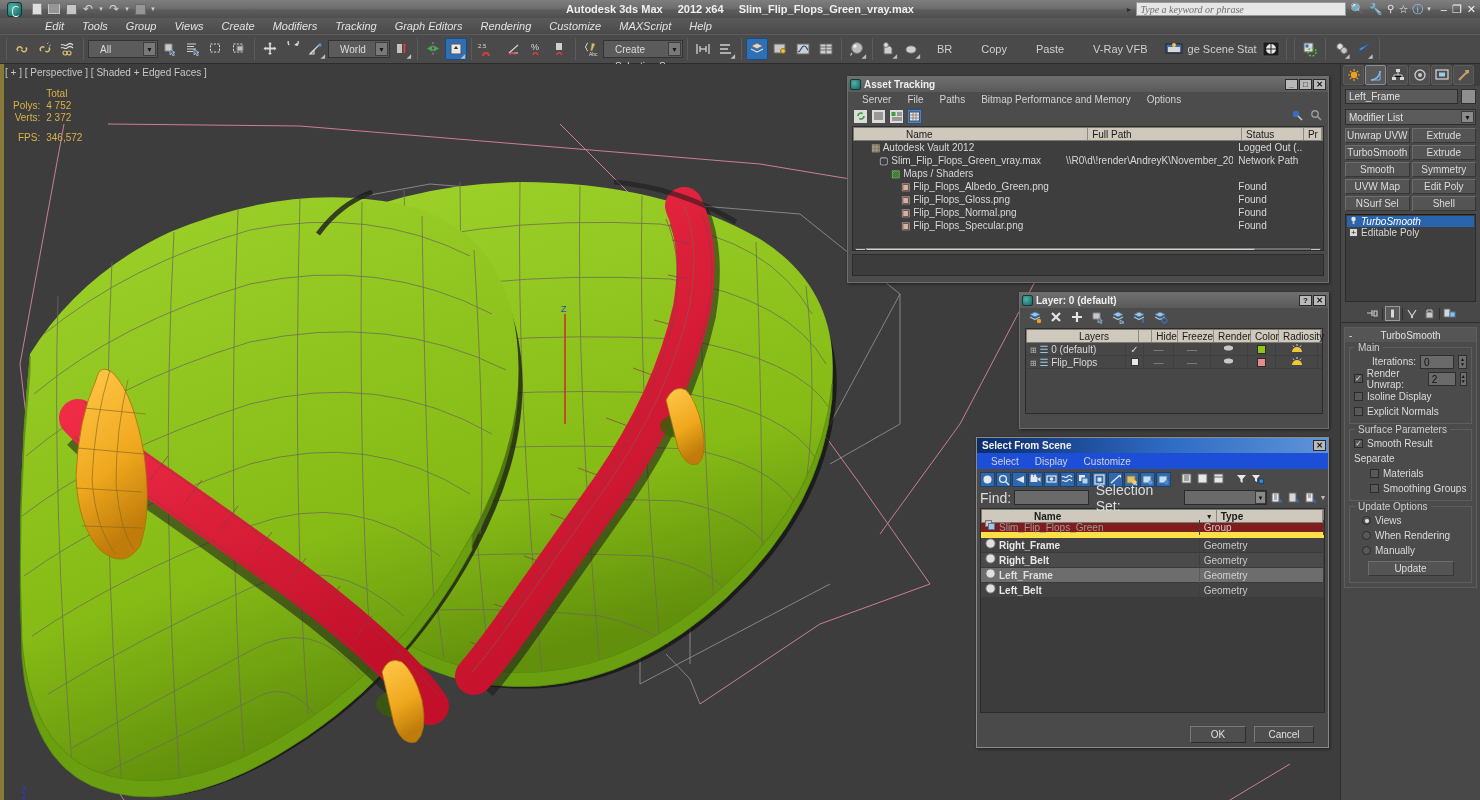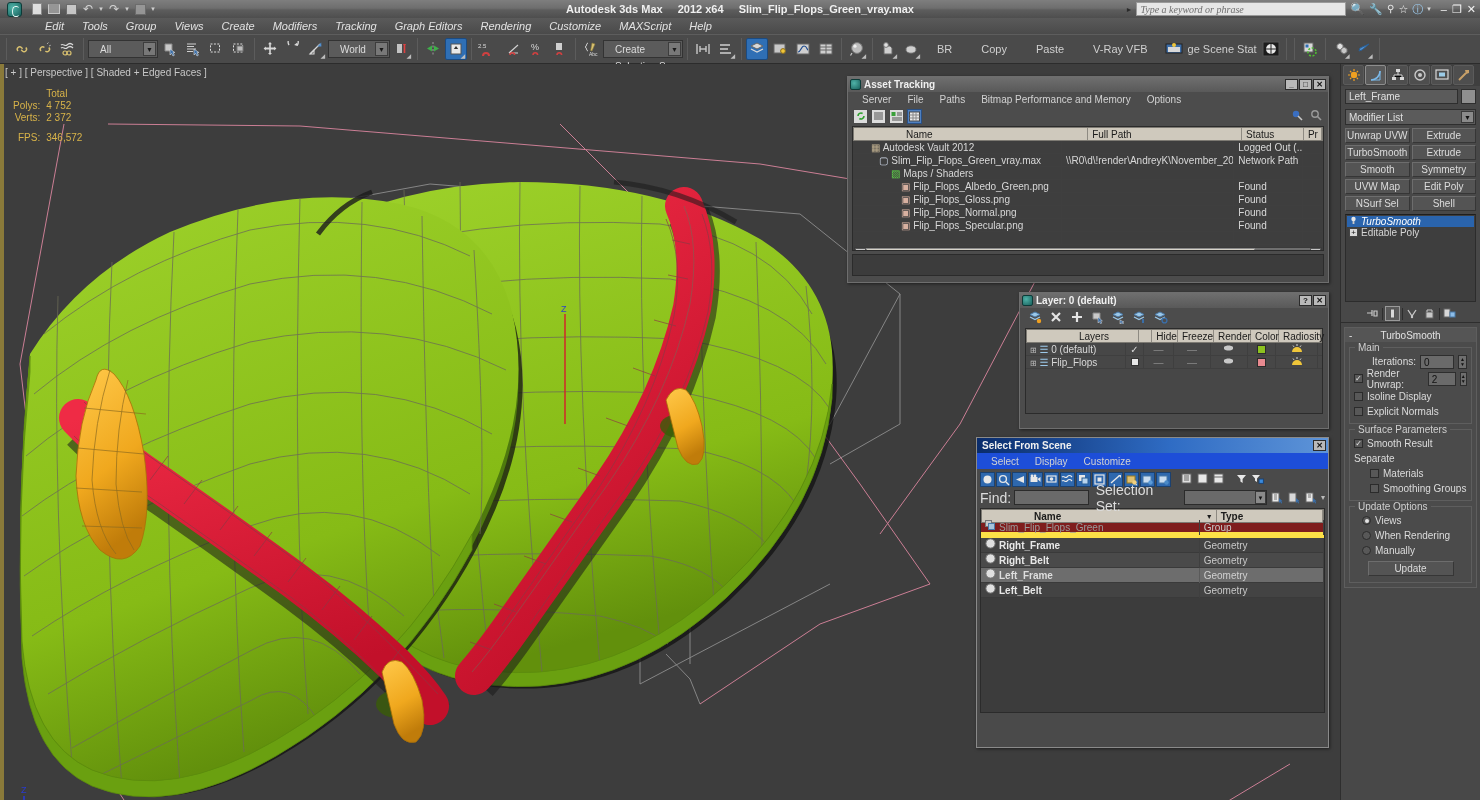--- a/index.html
+++ b/index.html
@@ -1121,20 +1121,24 @@
             <svg width="11" height="11" viewBox="0 0 11 11">
                 <circle cx="5.5" cy="5.5" r="4.6" fill="#e0e0e0" stroke="#777"></circle>
               </svg>
           </span>
           <span>Left_Belt</span>
         </div>
         <div class="td" style="width:125px;height:15px;line-height:15px;color:#c8c8c8">Geometry</div>
       </div>
     </div>
 
+    <div style="position:absolute;left:0;bottom:0;width:100%;height:26px;display:flex;align-items:center;justify-content:flex-end;gap:8px;padding-right:14px">
+      <div class="dlgbtn" style="width:56px;height:17px;line-height:15px">OK</div>
+      <div class="dlgbtn" style="width:60px;height:17px;line-height:15px">Cancel</div>
+    </div>
   </div>
 
   <div class="cpanel">
     <div class="cp-tabs">
       <div class="cp-tab">
         <svg width="14" height="14" viewBox="0 0 14 14">
             <circle cx="7" cy="7" r="3.2" fill="#f0a020"></circle>
             <path d="M7 1v2M7 11v2M1 7h2M11 7h2M3 3l1.4 1.4M9.6 9.6L11 11M11 3L9.6 4.4M4.4 9.6L3 11" stroke="#f0a020" stroke-width="1.2"></path>
           </svg>
       </div>

